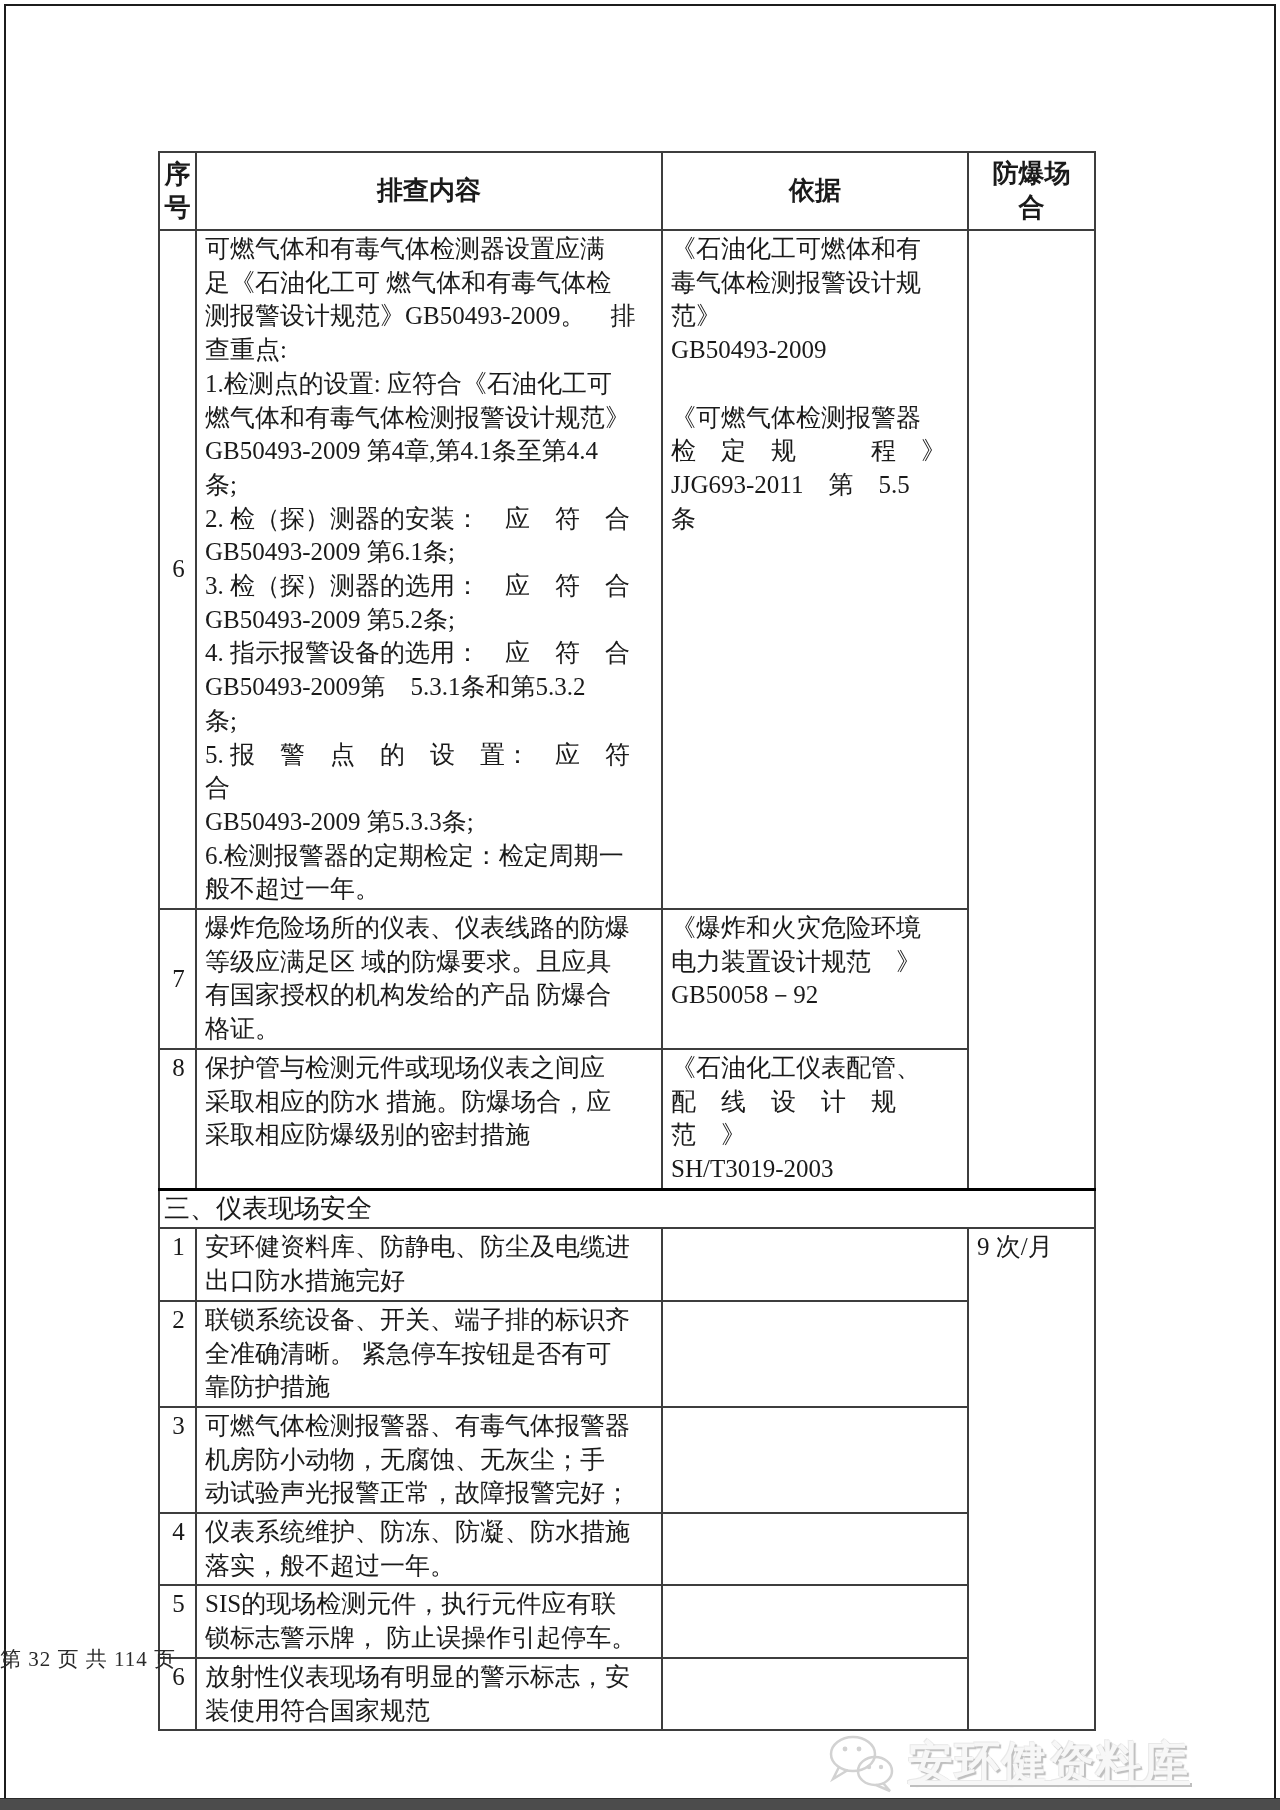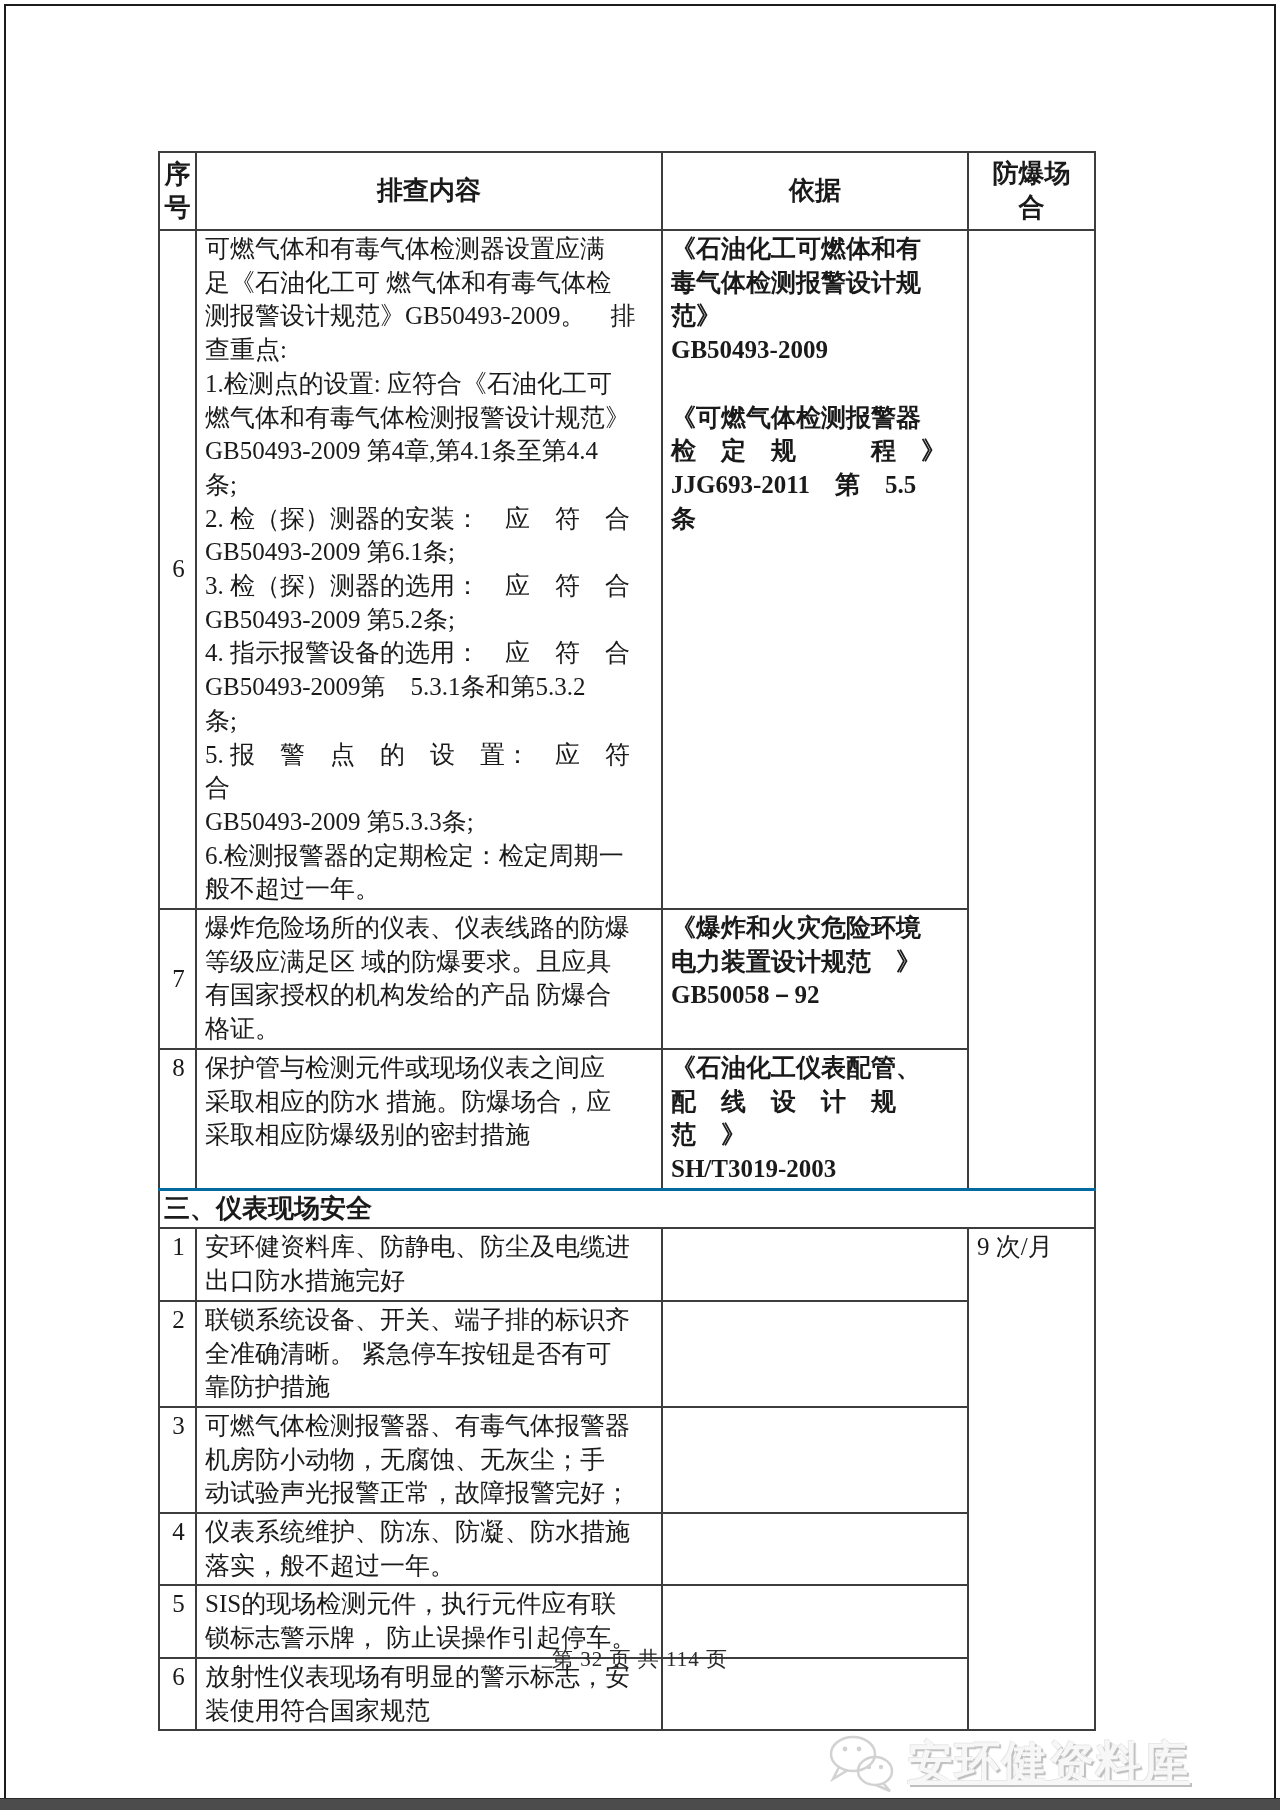--- a/index.html
+++ b/index.html
@@ -25,28 +25,28 @@
     border:2px solid #3d3d3d;vertical-align:top;
     padding:1px 6px 2px 8px;
     white-space:pre-wrap;word-break:break-all;
   }
   th{font-weight:bold;font-size:26px;text-align:center;vertical-align:middle !important;padding:4px 2px !important;}
   th .wrap-narrow{display:inline-block;width:30px;line-height:33px;}
   th .wrap-freq{display:inline-block;width:84px;line-height:34px;}
   td.num{width:37px;text-align:center;padding:2px 1px;}
   td.num.vmid{vertical-align:middle;}
   td.content{width:466px;border-radius:12px;}
-  td.basis{width:306px;padding-left:12px;font-weight:bold;}
+  td.basis{width:306px;padding-left:12px;}
   td.freq{width:127px;padding-left:9px;padding-top:4px;}
   tr.section-row td{
-    font-weight:bold;font-size:26px;padding:1px 4px 2px 4px;
-    border-top:3px solid #0369a1;
+    font-weight:normal;font-size:26px;padding:1px 4px 2px 4px;
+    border-top:3px solid #000000;
   }
   .page-footer{
-    position:absolute;left:0;top:1645px;width:100%;text-align:center;
+    position:absolute;left:0;top:1645px;width:100%;
     font-size:21px;color:#2a2a2a;letter-spacing:1px;
     font-family:"Liberation Serif","DejaVu Serif",serif;
   }
   .watermark{
     position:absolute;right:90px;top:1733px;display:flex;align-items:center;gap:10px;
   }
   .watermark .wm-text{
     font-family:"Liberation Sans","DejaVu Sans",sans-serif;
     font-size:45px;font-weight:bold;color:#f7f7f7;letter-spacing:2px;
     text-shadow:2px 2px 1px #bfbfbf, -1px -1px 0 #e9e9e9, 0 0 1px #cccccc;

